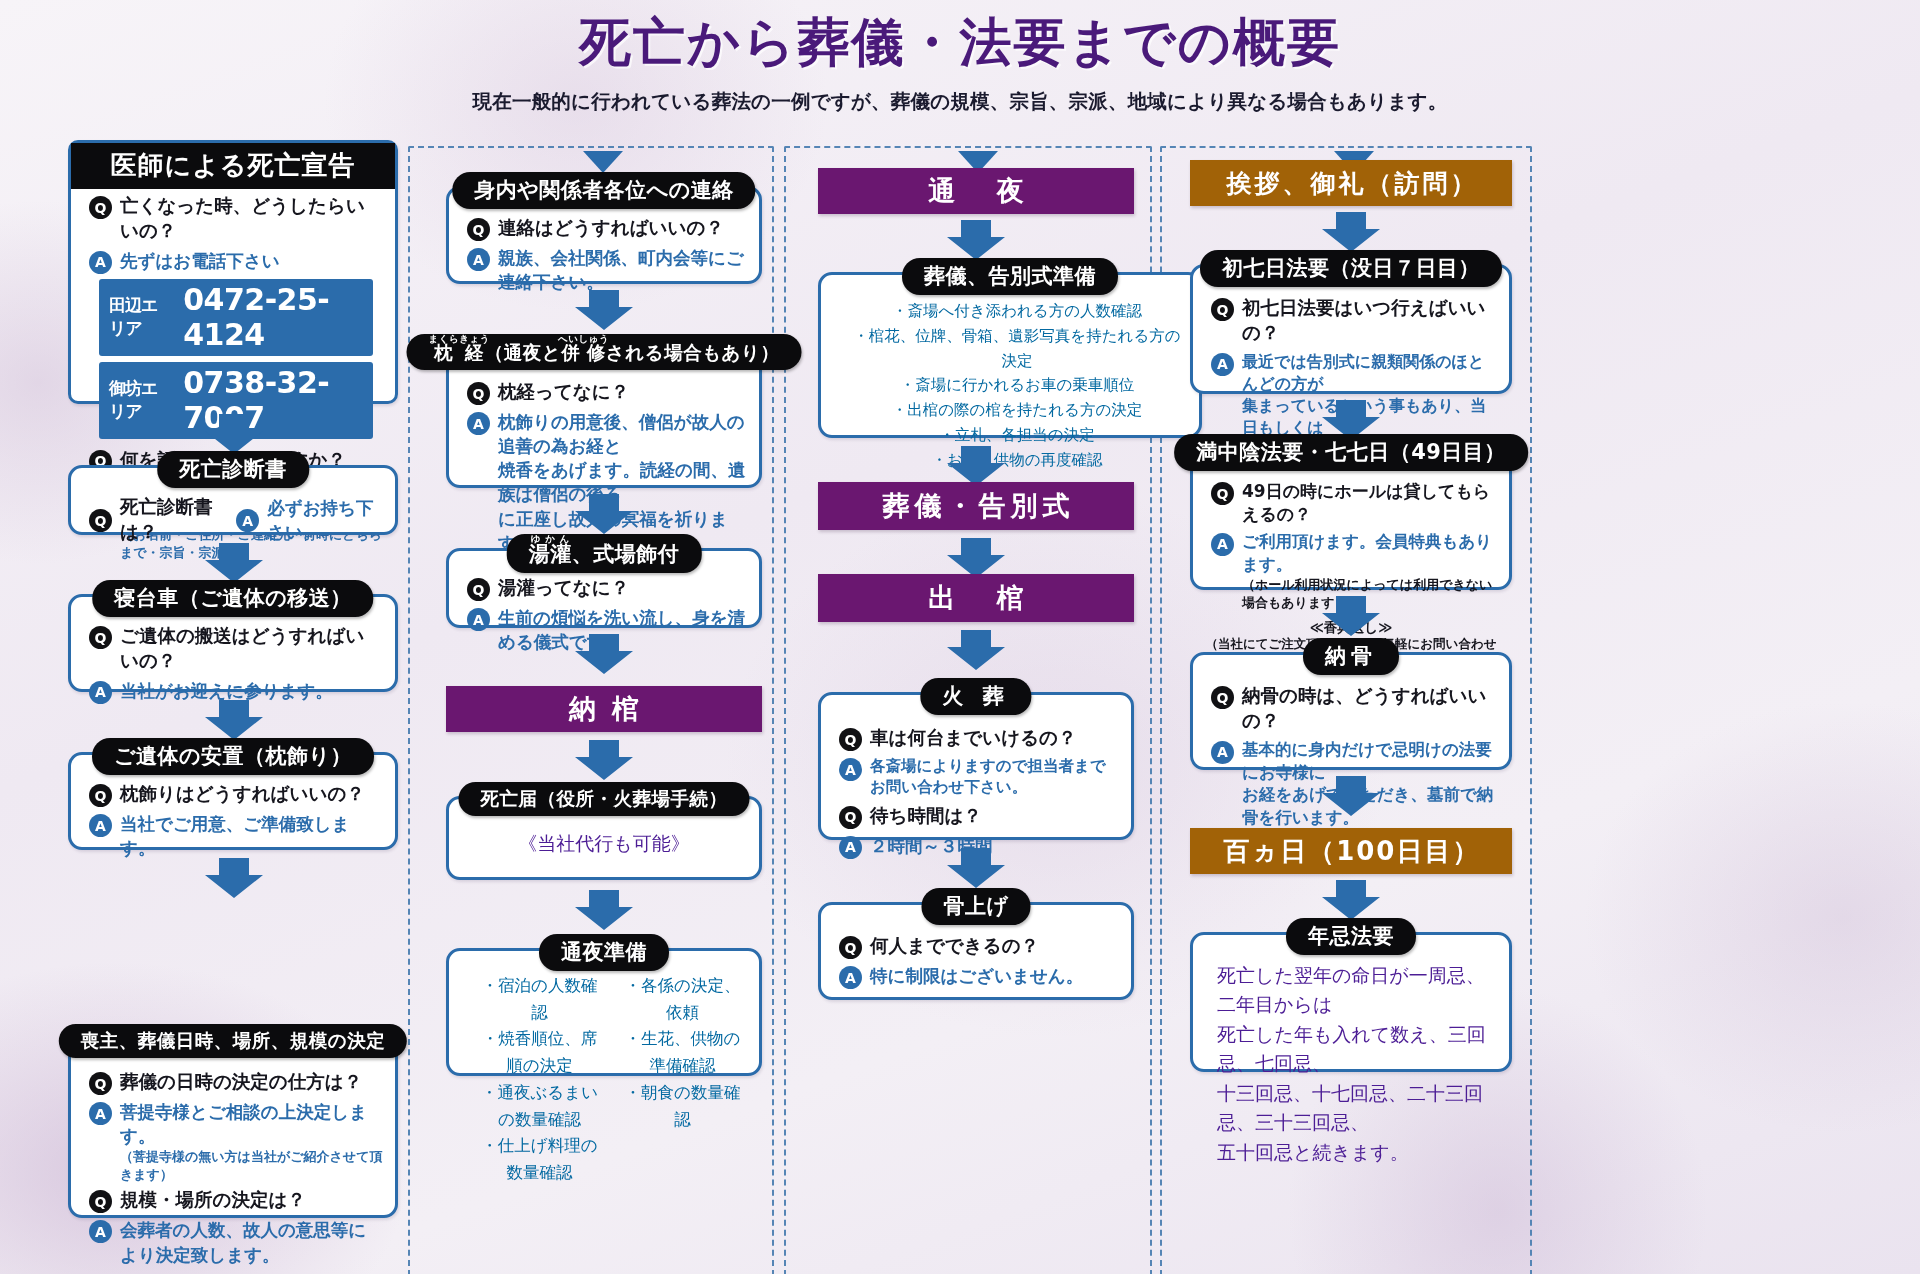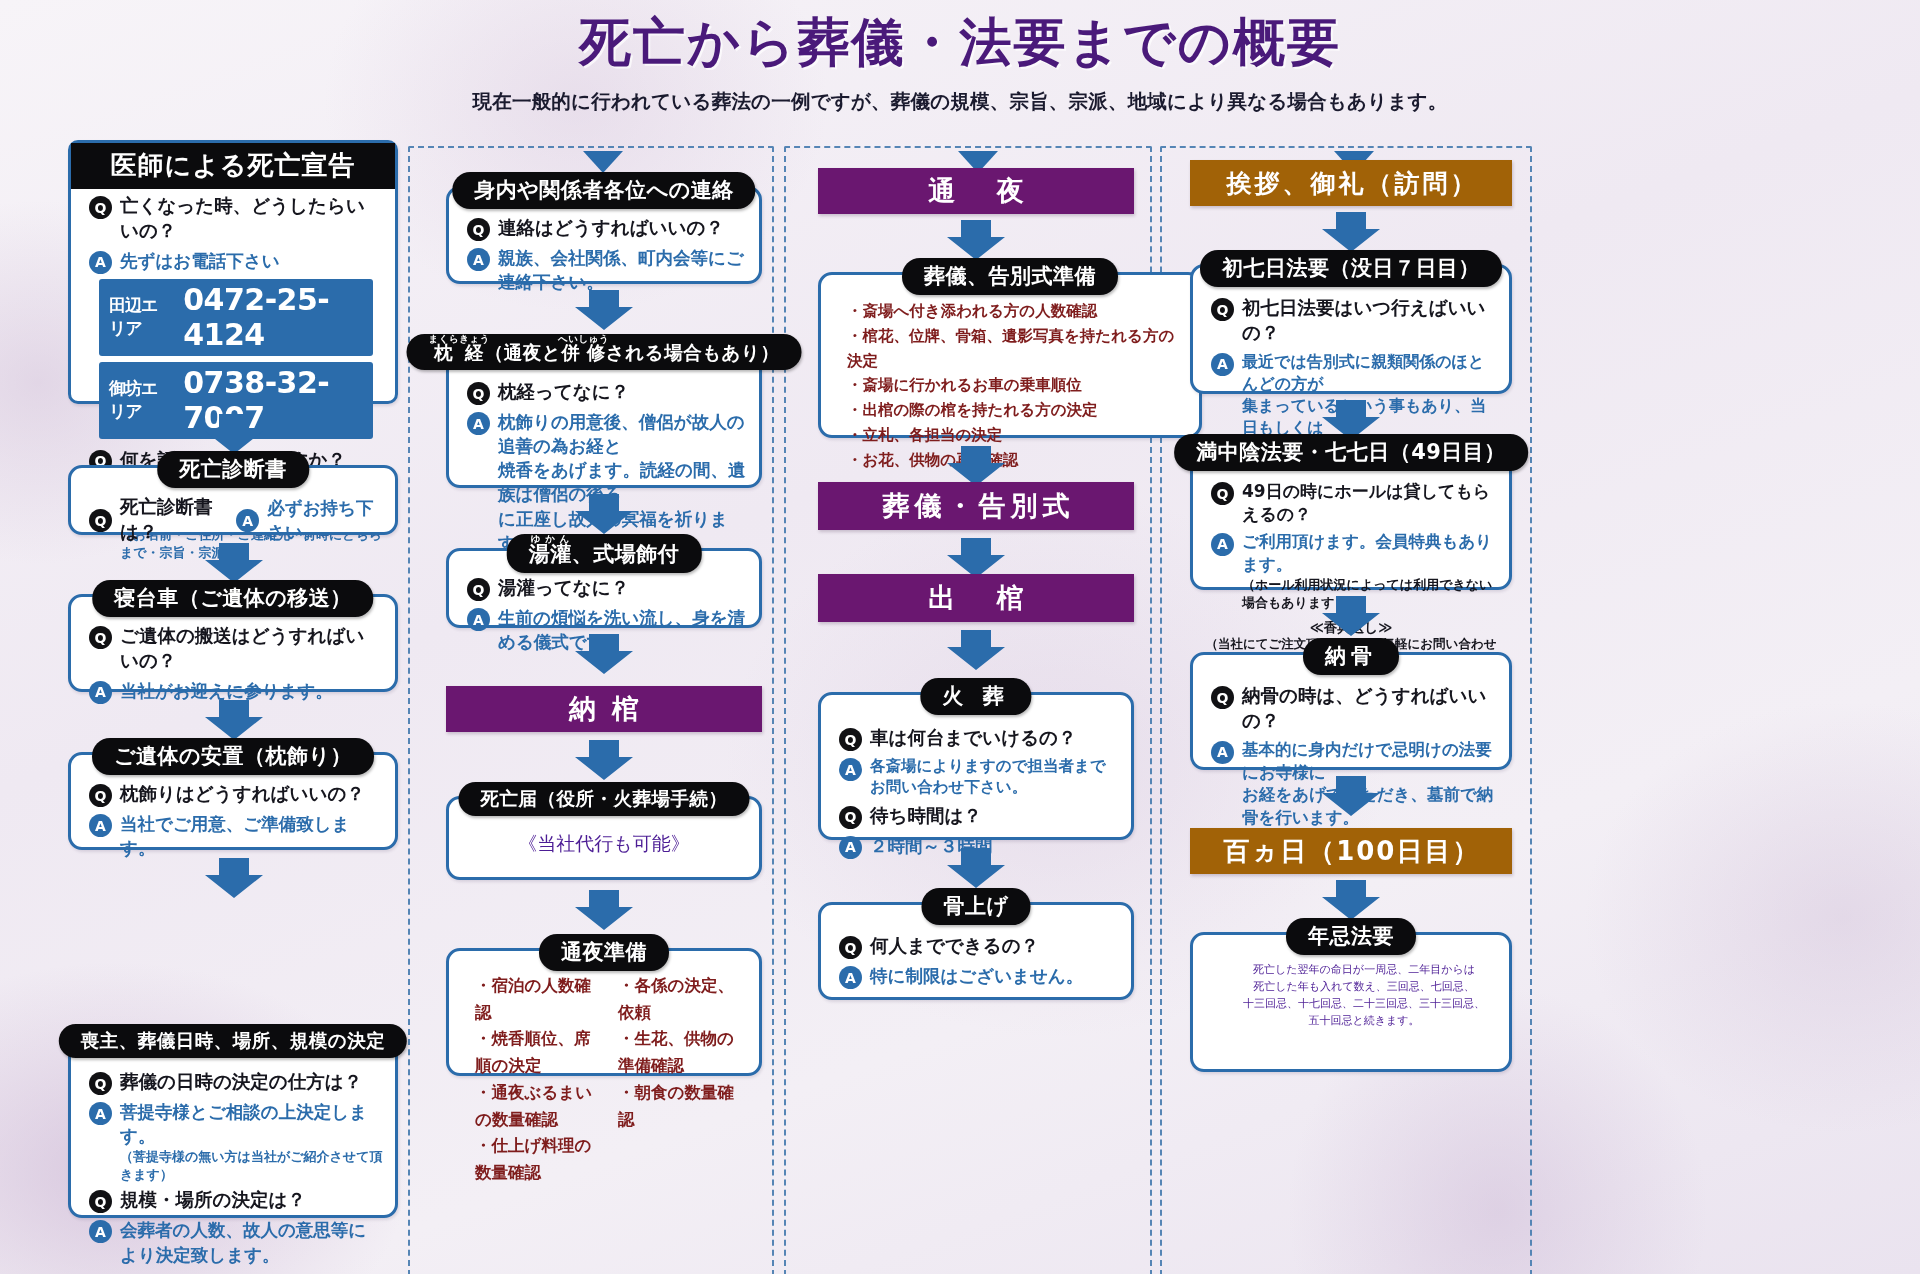--- a/index.html
+++ b/index.html
@@ -107,21 +107,21 @@
   
   .phone {
     margin: 5px 10px 0 16px; background:#2b6cab; color:#fff;
     border-radius:3px; display:flex; align-items:center; gap:10px;
     padding: 3px 10px 4px 10px;
   }
   .phone .area { font-size:17px; font-weight:700; letter-spacing:-1px; }
   .phone .num { font-size:30px; font-weight:700; letter-spacing:-0.5px; }
 
   
-  .bul { font-size:16.5px; font-weight:700; color:#7f1d1d; line-height:1.62; margin-left:14px; }
+  .bul { font-size:16.5px; font-weight:400; color:#0369a1; line-height:1.62; margin-left:14px;text-align:center; }
   .bul div::before { content:"・"; }
   .two { display:flex; gap:0px; }
   .two > div { flex:1; }
 
   
   .arrow { position:absolute; }
   .arrow svg { display:block; }
 </style>
 </head>
 <body>
@@ -567,21 +567,21 @@
 
   <div class="arrow" style="left:1322px; top:880px;">
     <svg width="58" height="40" viewBox="0 0 58 40">
         <path d="M14 0 H44 V17 H58 L29 40 L0 17 H14 Z" fill="#2b6cab"></path>
       </svg>
   </div>
 
   <div class="box" style="left:1190px; top:932px; width:322px; height:140px;">
     <div class="cap">年忌法要</div>
     <div class="box-inner" style="padding-top:26px;">
-      <div class="plain" style="margin-left:26px;font-size:11px;line-height:1.55;text-align:center;">
+      <div class="plain" style="margin-left:12px;font-size:19px;line-height:1.55;">
         <div>死亡した翌年の命日が一周忌、二年目からは</div>
         <div>死亡した年も入れて数え、三回忌、七回忌、</div>
         <div>十三回忌、十七回忌、二十三回忌、三十三回忌、</div>
         <div>五十回忌と続きます。</div>
       </div>
     </div>
   </div>
 
 </div>
 

